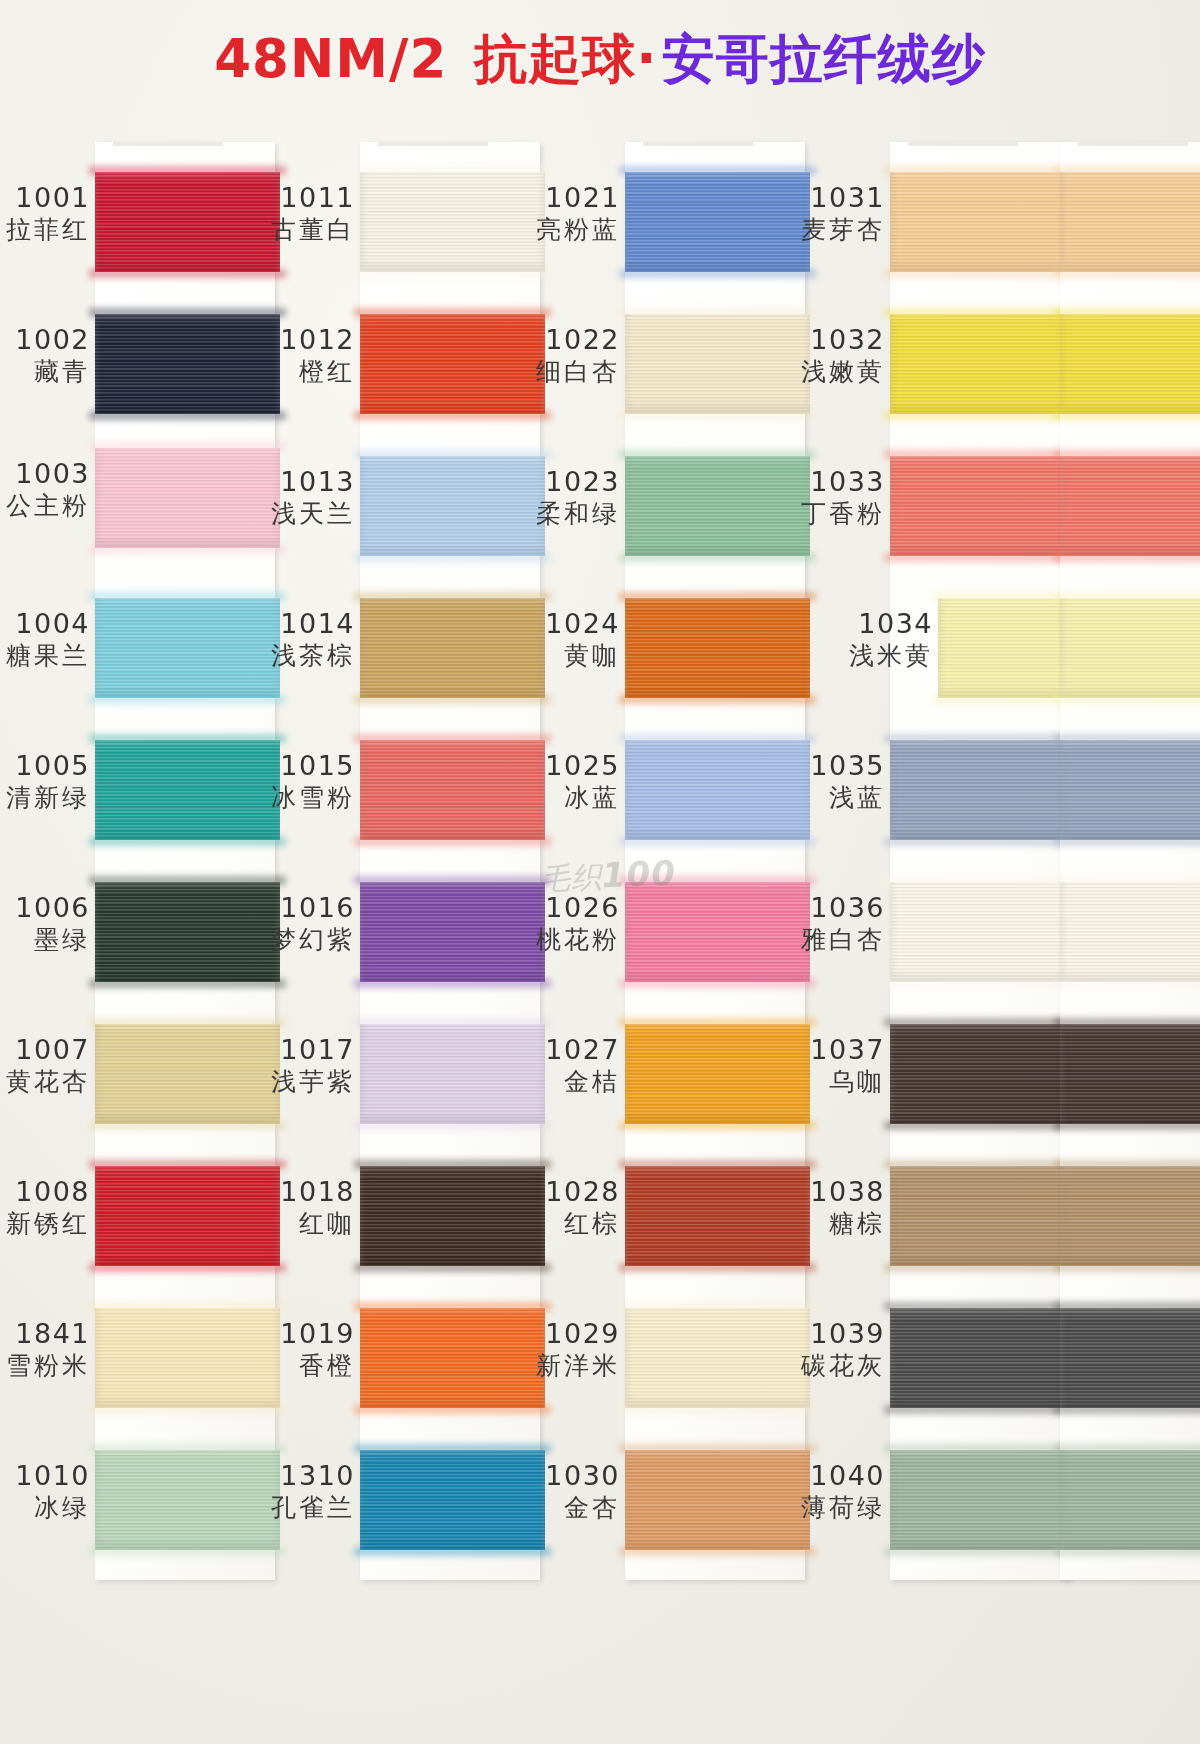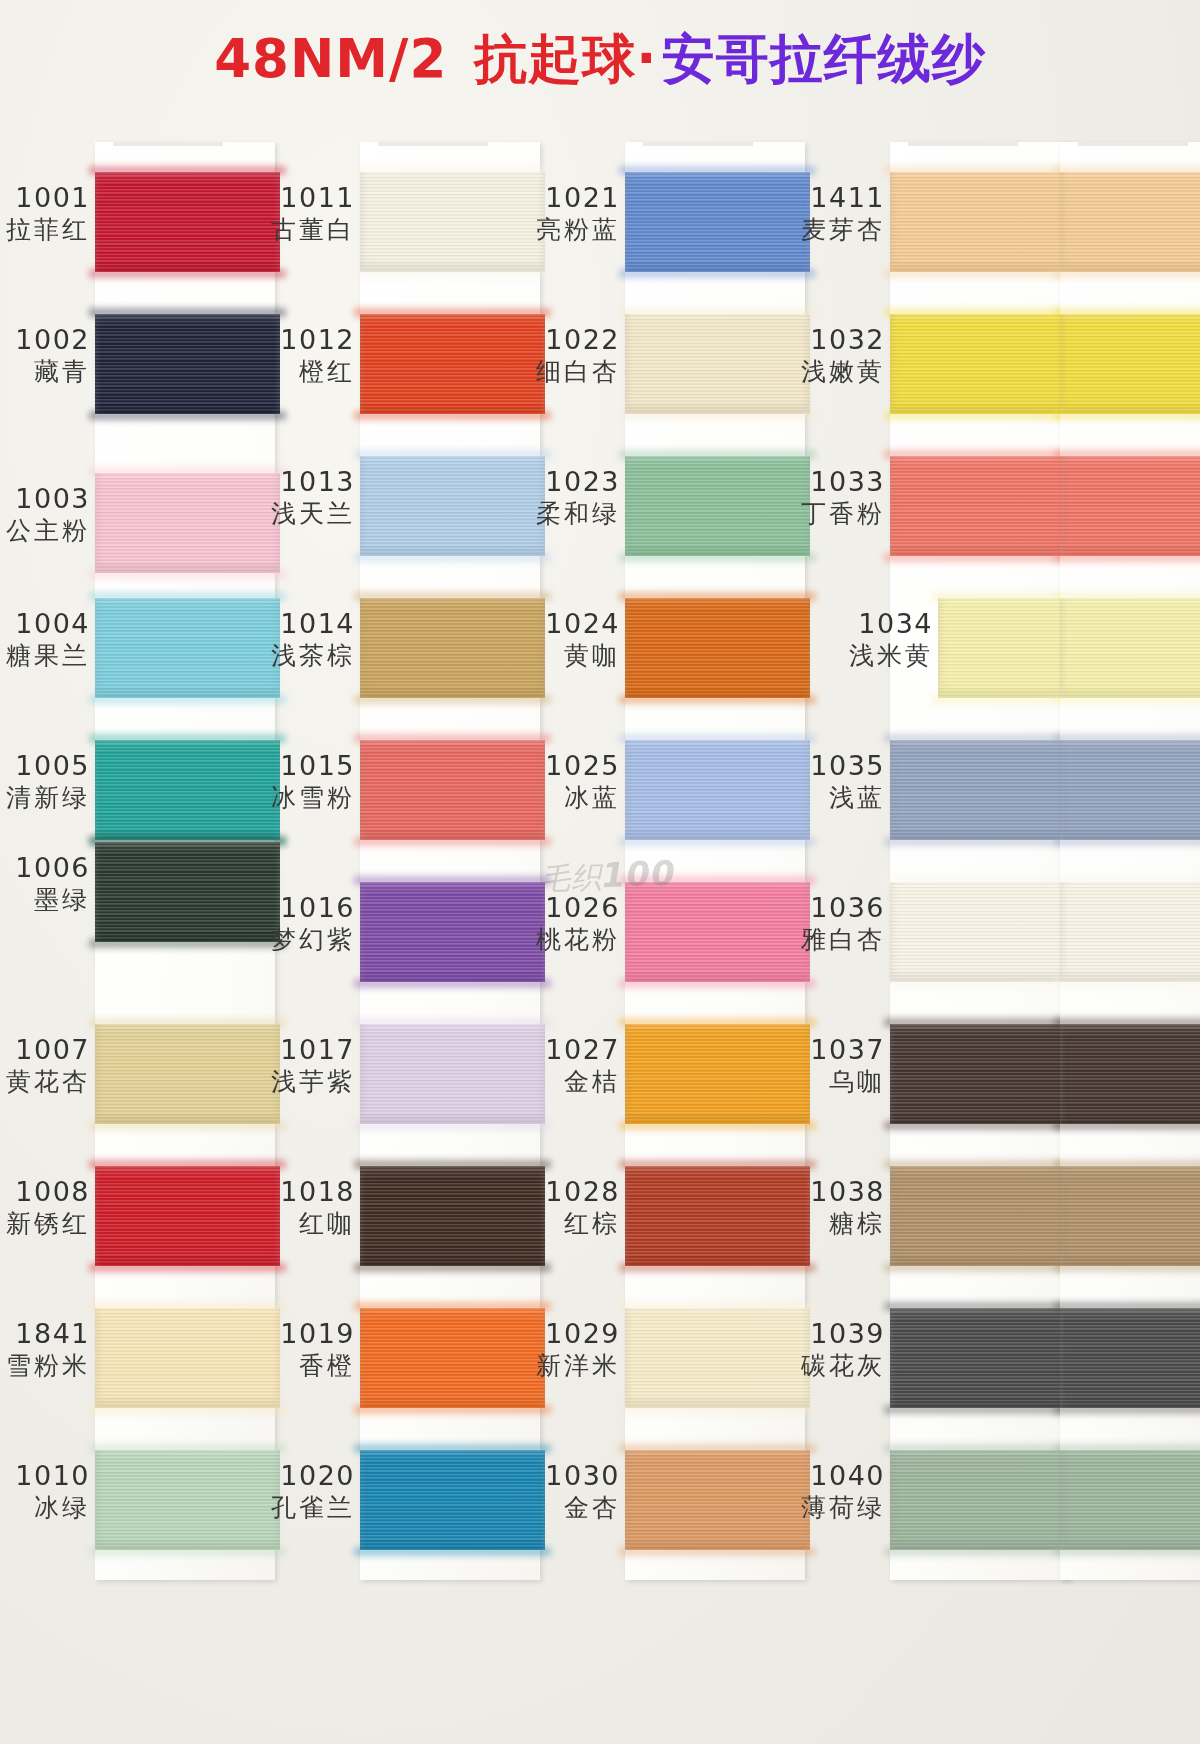--- a/index.html
+++ b/index.html
@@ -163,21 +163,21 @@
         <div class="label">
           <div class="code">1002</div>
           <div class="name">藏青</div>
         </div>
         <div class="swatch" style="--sw: #1f2338;">
           <div class="fuzz-t"></div>
           <div class="yarn"></div>
           <div class="fuzz-b"></div>
         </div>
       </div>
-      <div class="row" style="top: 329px; padding-left: 16px;">
+      <div class="row" style="top: 304px; padding-left: 16px;">
         <div class="label">
           <div class="code">1003</div>
           <div class="name">公主粉</div>
         </div>
         <div class="swatch" style="--sw: #f9c3d3;">
           <div class="fuzz-t"></div>
           <div class="yarn"></div>
           <div class="fuzz-b"></div>
         </div>
       </div>
@@ -196,21 +196,21 @@
         <div class="label">
           <div class="code">1005</div>
           <div class="name">清新绿</div>
         </div>
         <div class="swatch" style="--sw: #1fa399;">
           <div class="fuzz-t"></div>
           <div class="yarn"></div>
           <div class="fuzz-b"></div>
         </div>
       </div>
-      <div class="row" style="top: 698px;">
+      <div class="row" style="top: 738px;">
         <div class="label">
           <div class="code">1006</div>
           <div class="name">墨绿</div>
         </div>
         <div class="swatch" style="--sw: #28392e;">
           <div class="fuzz-t"></div>
           <div class="yarn"></div>
           <div class="fuzz-b"></div>
         </div>
       </div>
@@ -355,21 +355,21 @@
           <div class="name">香橙</div>
         </div>
         <div class="swatch" style="--sw: #f26a21;">
           <div class="fuzz-t"></div>
           <div class="yarn"></div>
           <div class="fuzz-b"></div>
         </div>
       </div>
       <div class="row" style="top: 1306px;">
         <div class="label">
-          <div class="code">1020</div>
+          <div class="code">1310</div>
           <div class="name">孔雀兰</div>
         </div>
         <div class="swatch" style="--sw: #1784b0;">
           <div class="fuzz-t"></div>
           <div class="yarn"></div>
           <div class="fuzz-b"></div>
         </div>
       </div>
     </div>
   <div class="column col-2">
@@ -482,21 +482,21 @@
           <div class="fuzz-t"></div>
           <div class="yarn"></div>
           <div class="fuzz-b"></div>
         </div>
       </div>
     </div>
   <div class="column col-3">
     <div class="strip"></div>
   <div class="row" style="top: 28px;">
         <div class="label">
-          <div class="code">1411</div>
+          <div class="code">1031</div>
           <div class="name">麦芽杏</div>
         </div>
         <div class="swatch" style="--sw: #f5cc94;">
           <div class="fuzz-t"></div>
           <div class="yarn"></div>
           <div class="fuzz-b"></div>
         </div>
       </div>
       <div class="row" style="top: 170px;">
         <div class="label">

